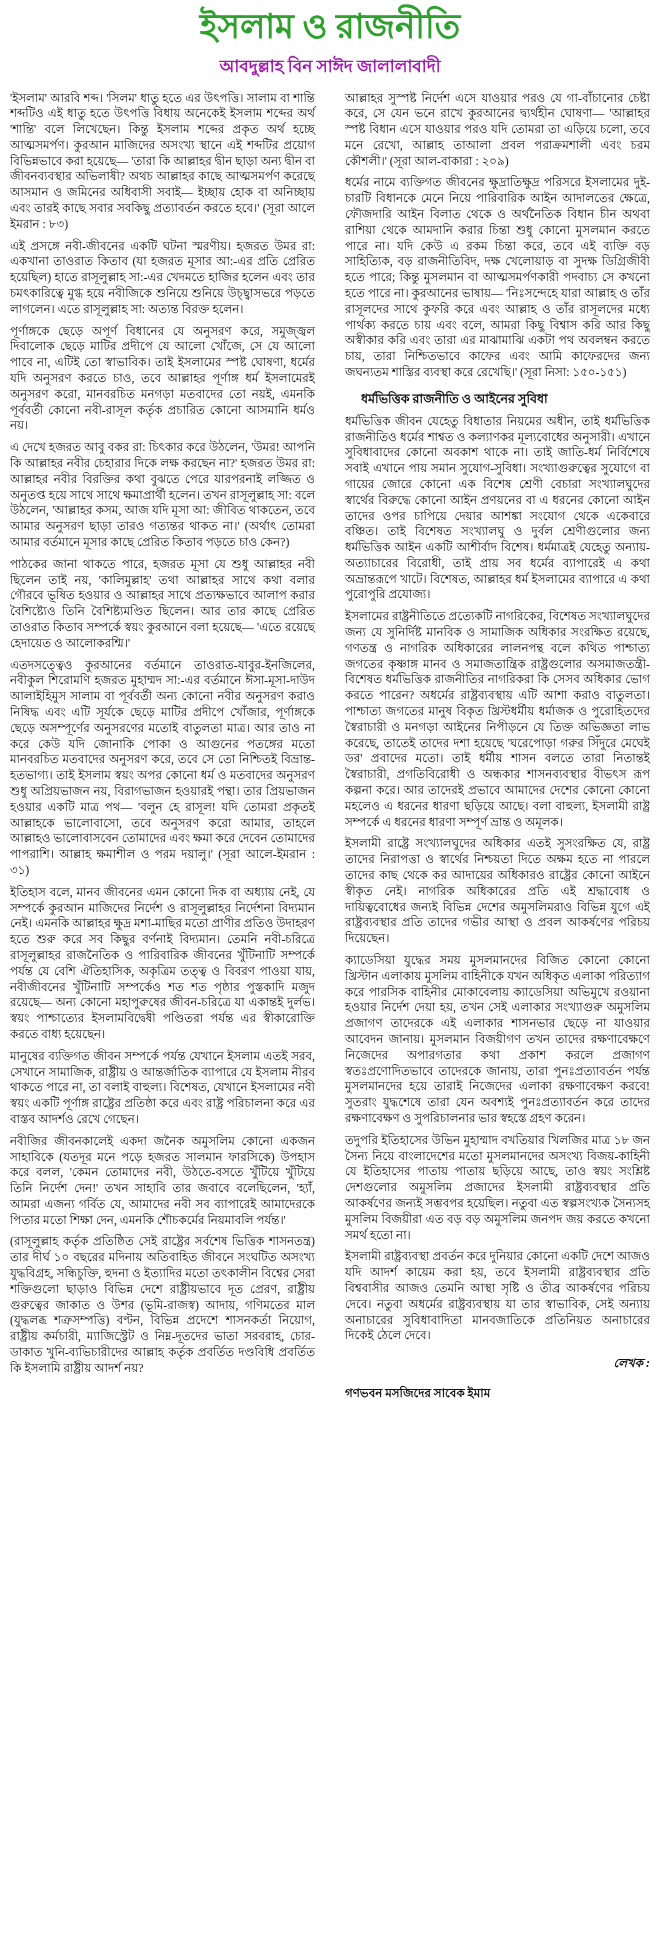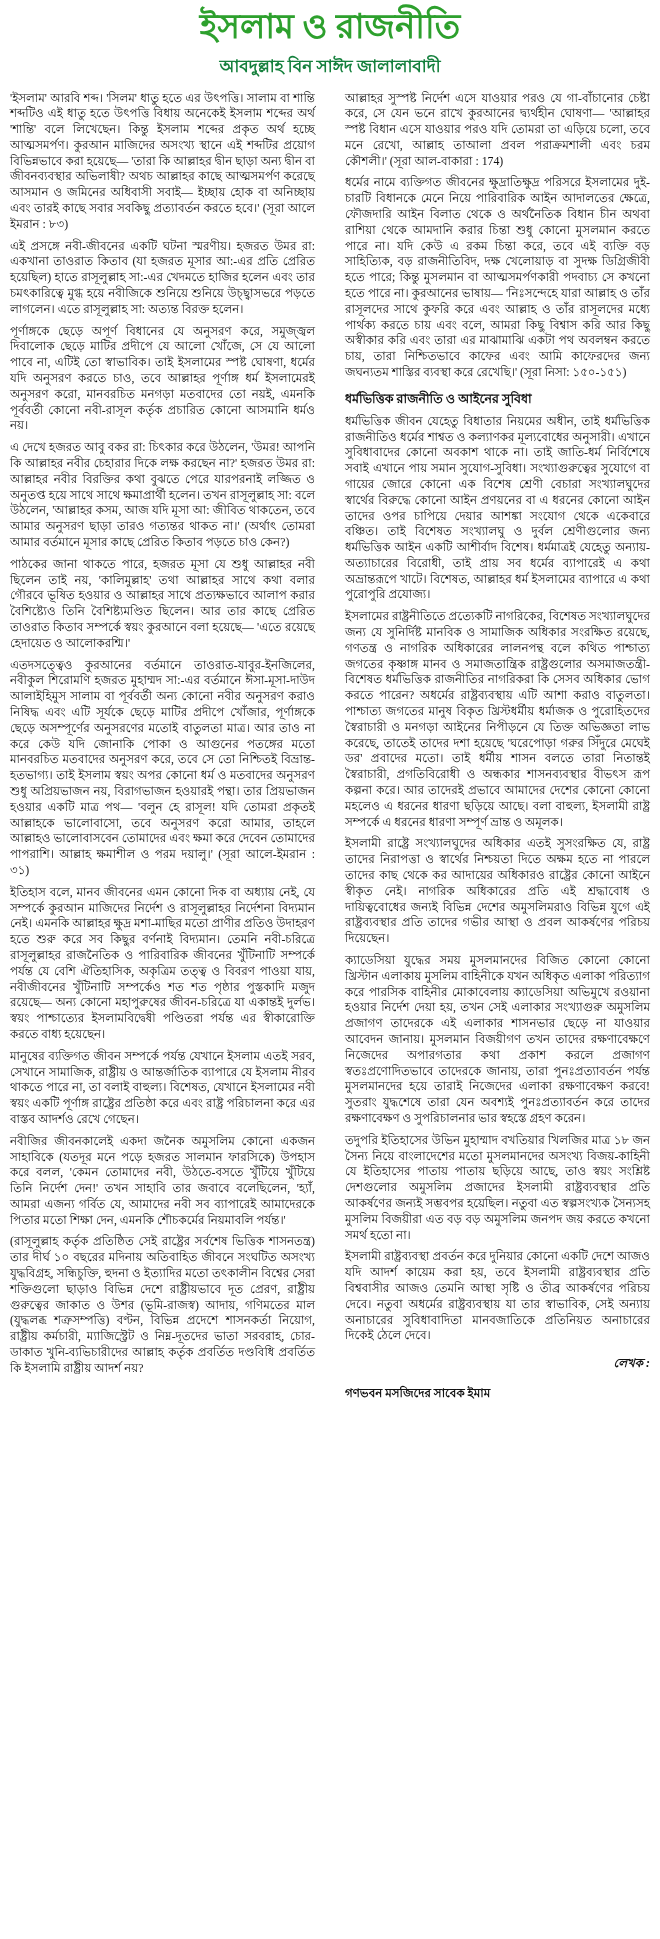--- a/index.html
+++ b/index.html
@@ -29,21 +29,21 @@
     font-size: 34px;
     line-height: 1.25;
     font-weight: bold;
     color: #2da02d;
     margin: 0 0 4px 0;
     font-family: "Liberation Serif", "DejaVu Serif", serif;
   }
   .article-author {
     font-size: 17px;
     font-weight: bold;
-    color: #15803d;
+    color: #a21caf;
     margin: 0 0 10px 0;
   }
   .columns {
     display: flex;
     gap: 30px;
     align-items: flex-start;
   }
   .column {
     flex: 1 1 0;
     min-width: 0;
@@ -53,21 +53,21 @@
     margin: 0 0 6px 0;
     font-size: 11.8px;
     line-height: 1.34;
     text-align: justify;
     text-justify: inter-word;
   }
   .column h3.heading {
     font-size: 12.6px;
     font-weight: bold;
     text-align: left;
-    margin: 10px 0 6px 0;
+    margin: 10px 0 6px 16px;
   }
   .column p.signature_label {
     text-align: right;
     font-weight: bold;
     font-style: italic;
     margin: 12px 0 14px 0;
     font-family: Liberation Serif, serif;
   }
   .column p.signature_name {
     text-align: left;
@@ -91,21 +91,21 @@
         <p class="body">পূর্ণাঙ্গকে ছেড়ে অপূর্ণ বিধানের যে অনুসরণ করে, সমুজ্জ্বল দিবালোক ছেড়ে মাটির প্রদীপে যে আলো খোঁজে, সে যে আলো পাবে না, এটিই তো স্বাভাবিক। তাই ইসলামের স্পষ্ট ঘোষণা, ধর্মের যদি অনুসরণ করতে চাও, তবে আল্লাহর পূর্ণাঙ্গ ধর্ম ইসলামেরই অনুসরণ করো, মানবরচিত মনগড়া মতবাদের তো নয়ই, এমনকি পূর্ববর্তী কোনো নবী-রাসূল কর্তৃক প্রচারিত কোনো আসমানি ধর্মও নয়।</p>
         <p class="body">এ দেখে হজরত আবু বকর রা: চিৎকার করে উঠলেন, 'উমর! আপনি কি আল্লাহর নবীর চেহারার দিকে লক্ষ করছেন না?' হজরত উমর রা: আল্লাহর নবীর বিরক্তির কথা বুঝতে পেরে যারপরনাই লজ্জিত ও অনুতপ্ত হয়ে সাথে সাথে ক্ষমাপ্রার্থী হলেন। তখন রাসূলুল্লাহ সা: বলে উঠলেন, 'আল্লাহর কসম, আজ যদি মূসা আ: জীবিত থাকতেন, তবে আমার অনুসরণ ছাড়া তারও গত্যন্তর থাকত না।' (অর্থাৎ তোমরা আমার বর্তমানে মূসার কাছে প্রেরিত কিতাব পড়তে চাও কেন?)</p>
         <p class="body">পাঠকের জানা থাকতে পারে, হজরত মূসা যে শুধু আল্লাহর নবী ছিলেন তাই নয়, 'কালিমুল্লাহ' তথা আল্লাহর সাথে কথা বলার গৌরবে ভূষিত হওয়ার ও আল্লাহর সাথে প্রত্যক্ষভাবে আলাপ করার বৈশিষ্ট্যেও তিনি বৈশিষ্ট্যমণ্ডিত ছিলেন। আর তার কাছে প্রেরিত তাওরাত কিতাব সম্পর্কে স্বয়ং কুরআনে বলা হয়েছে— 'এতে রয়েছে হেদায়েত ও আলোকরশ্মি।'</p>
         <p class="body">এতদসত্ত্বেও কুরআনের বর্তমানে তাওরাত-যাবুর-ইনজিলের, নবীকুল শিরোমণি হজরত মুহাম্মদ সা:-এর বর্তমানে ঈসা-মূসা-দাউদ আলাইহিমুস সালাম বা পূর্ববর্তী অন্য কোনো নবীর অনুসরণ করাও নিষিদ্ধ এবং এটি সূর্যকে ছেড়ে মাটির প্রদীপে খোঁজার, পূর্ণাঙ্গকে ছেড়ে অসম্পূর্ণের অনুসরণের মতোই বাতুলতা মাত্র। আর তাও না করে কেউ যদি জোনাকি পোকা ও আগুনের পতঙ্গের মতো মানবরচিত মতবাদের অনুসরণ করে, তবে সে তো নিশ্চিতই বিভ্রান্ত-হতভাগ্য। তাই ইসলাম স্বয়ং অপর কোনো ধর্ম ও মতবাদের অনুসরণ শুধু অপ্রিয়ভাজন নয়, বিরাগভাজন হওয়ারই পন্থা। তার প্রিয়ভাজন হওয়ার একটি মাত্র পথ— 'বলুন হে রাসূল! যদি তোমরা প্রকৃতই আল্লাহকে ভালোবাসো, তবে অনুসরণ করো আমার, তাহলে আল্লাহও ভালোবাসবেন তোমাদের এবং ক্ষমা করে দেবেন তোমাদের পাপরাশি। আল্লাহ ক্ষমাশীল ও পরম দয়ালু।' (সূরা আলে-ইমরান : ৩১)</p>
         <p class="body">ইতিহাস বলে, মানব জীবনের এমন কোনো দিক বা অধ্যায় নেই, যে সম্পর্কে কুরআন মাজিদের নির্দেশ ও রাসূলুল্লাহর নির্দেশনা বিদ্যমান নেই। এমনকি আল্লাহর ক্ষুদ্র মশা-মাছির মতো প্রাণীর প্রতিও উদাহরণ হতে শুরু করে সব কিছুর বর্ণনাই বিদ্যমান। তেমনি নবী-চরিত্রে রাসূলুল্লাহর রাজনৈতিক ও পারিবারিক জীবনের খুঁটিনাটি সম্পর্কে পর্যন্ত যে বেশি ঐতিহাসিক, অকৃত্রিম তত্ত্ব ও বিবরণ পাওয়া যায়, নবীজীবনের খুঁটিনাটি সম্পর্কেও শত শত পৃষ্ঠার পুস্তকাদি মজুদ রয়েছে— অন্য কোনো মহাপুরুষের জীবন-চরিত্রে যা একান্তই দুর্লভ। স্বয়ং পাশ্চাত্যের ইসলামবিদ্বেষী পণ্ডিতরা পর্যন্ত এর স্বীকারোক্তি করতে বাধ্য হয়েছেন।</p>
         <p class="body">মানুষের ব্যক্তিগত জীবন সম্পর্কে পর্যন্ত যেখানে ইসলাম এতই সরব, সেখানে সামাজিক, রাষ্ট্রীয় ও আন্তর্জাতিক ব্যাপারে যে ইসলাম নীরব থাকতে পারে না, তা বলাই বাহুল্য। বিশেষত, যেখানে ইসলামের নবী স্বয়ং একটি পূর্ণাঙ্গ রাষ্ট্রের প্রতিষ্ঠা করে এবং রাষ্ট্র পরিচালনা করে এর বাস্তব আদর্শও রেখে গেছেন।</p>
         <p class="body">নবীজির জীবনকালেই একদা জনৈক অমুসলিম কোনো একজন সাহাবিকে (যতদূর মনে পড়ে হজরত সালমান ফারসিকে) উপহাস করে বলল, 'কেমন তোমাদের নবী, উঠতে-বসতে খুঁটিয়ে খুঁটিয়ে তিনি নির্দেশ দেন!' তখন সাহাবি তার জবাবে বলেছিলেন, 'হ্যাঁ, আমরা এজন্য গর্বিত যে, আমাদের নবী সব ব্যাপারেই আমাদেরকে পিতার মতো শিক্ষা দেন, এমনকি শৌচকর্মের নিয়মাবলি পর্যন্ত।'</p>
         <p class="body">(রাসূলুল্লাহ কর্তৃক প্রতিষ্ঠিত সেই রাষ্ট্রের সর্বশেষ ভিত্তিক শাসনতন্ত্র) তার দীর্ঘ ১০ বছরের মদিনায় অতিবাহিত জীবনে সংঘটিত অসংখ্য যুদ্ধবিগ্রহ, সন্ধিচুক্তি, হুদনা ও ইত্যাদির মতো তৎকালীন বিশ্বের সেরা শক্তিগুলো ছাড়াও বিভিন্ন দেশে রাষ্ট্রীয়ভাবে দূত প্রেরণ, রাষ্ট্রীয় গুরুত্বের জাকাত ও উশর (ভূমি-রাজস্ব) আদায়, গণিমতের মাল (যুদ্ধলব্ধ শত্রুসম্পত্তি) বণ্টন, বিভিন্ন প্রদেশে শাসনকর্তা নিয়োগ, রাষ্ট্রীয় কর্মচারী, ম্যাজিস্ট্রেট ও নিম্ন-দূতদের ভাতা সরবরাহ, চোর-ডাকাত খুনি-ব্যভিচারীদের আল্লাহ কর্তৃক প্রবর্তিত দণ্ডবিধি প্রবর্তিত কি ইসলামি রাষ্ট্রীয় আদর্শ নয়?</p>
       </div>
     <div class="column" id="right-column">
-        <p class="body">আল্লাহর সুস্পষ্ট নির্দেশ এসে যাওয়ার পরও যে গা-বাঁচানোর চেষ্টা করে, সে যেন ভনে রাখে কুরআনের দ্ব্যর্থহীন ঘোষণা— 'আল্লাহর স্পষ্ট বিধান এসে যাওয়ার পরও যদি তোমরা তা এড়িয়ে চলো, তবে মনে রেখো, আল্লাহ তাআলা প্রবল পরাক্রমশালী এবং চরম কৌশলী।' (সূরা আল-বাকারা : 174)</p>
+        <p class="body">আল্লাহর সুস্পষ্ট নির্দেশ এসে যাওয়ার পরও যে গা-বাঁচানোর চেষ্টা করে, সে যেন ভনে রাখে কুরআনের দ্ব্যর্থহীন ঘোষণা— 'আল্লাহর স্পষ্ট বিধান এসে যাওয়ার পরও যদি তোমরা তা এড়িয়ে চলো, তবে মনে রেখো, আল্লাহ তাআলা প্রবল পরাক্রমশালী এবং চরম কৌশলী।' (সূরা আল-বাকারা : ২০৯)</p>
         <p class="body">ধর্মের নামে ব্যক্তিগত জীবনের ক্ষুদ্রাতিক্ষুদ্র পরিসরে ইসলামের দুই-চারটি বিধানকে মেনে নিয়ে পারিবারিক আইন আদালতের ক্ষেত্রে, ফৌজদারি আইন বিলাত থেকে ও অর্থনৈতিক বিধান চীন অথবা রাশিয়া থেকে আমদানি করার চিন্তা শুধু কোনো মুসলমান করতে পারে না। যদি কেউ এ রকম চিন্তা করে, তবে এই ব্যক্তি বড় সাহিত্যিক, বড় রাজনীতিবিদ, দক্ষ খেলোয়াড় বা সুদক্ষ ডিগ্রিজীবী হতে পারে; কিন্তু মুসলমান বা আত্মসমর্পণকারী পদবাচ্য সে কখনো হতে পারে না। কুরআনের ভাষায়— 'নিঃসন্দেহে যারা আল্লাহ ও তাঁর রাসূলদের সাথে কুফরি করে এবং আল্লাহ ও তাঁর রাসূলদের মধ্যে পার্থক্য করতে চায় এবং বলে, আমরা কিছু বিশ্বাস করি আর কিছু অস্বীকার করি এবং তারা এর মাঝামাঝি একটা পথ অবলম্বন করতে চায়, তারা নিশ্চিতভাবে কাফের এবং আমি কাফেরদের জন্য জঘন্যতম শাস্তির ব্যবস্থা করে রেখেছি।' (সূরা নিসা: ১৫০-১৫১)</p>
         <h3 class="heading">ধর্মভিত্তিক রাজনীতি ও আইনের সুবিধা</h3>
         <p class="body">ধর্মভিত্তিক জীবন যেহেতু বিধাতার নিয়মের অধীন, তাই ধর্মভিত্তিক রাজনীতিও ধর্মের শাশ্বত ও কল্যাণকর মূল্যবোধের অনুসারী। এখানে সুবিধাবাদের কোনো অবকাশ থাকে না। তাই জাতি-ধর্ম নির্বিশেষে সবাই এখানে পায় সমান সুযোগ-সুবিধা। সংখ্যাগুরুত্বের সুযোগে বা গায়ের জোরে কোনো এক বিশেষ শ্রেণী বেচারা সংখ্যালঘুদের স্বার্থের বিরুদ্ধে কোনো আইন প্রণয়নের বা এ ধরনের কোনো আইন তাদের ওপর চাপিয়ে দেয়ার আশঙ্কা সংযোগ থেকে একেবারে বঞ্চিত। তাই বিশেষত সংখ্যালঘু ও দুর্বল শ্রেণীগুলোর জন্য ধর্মভিত্তিক আইন একটি আশীর্বাদ বিশেষ। ধর্মমাত্রই যেহেতু অন্যায়-অত্যাচারের বিরোধী, তাই প্রায় সব ধর্মের ব্যাপারেই এ কথা অভ্রান্তরূপে খাটে। বিশেষত, আল্লাহর ধর্ম ইসলামের ব্যাপারে এ কথা পুরোপুরি প্রযোজ্য।</p>
         <p class="body">ইসলামের রাষ্ট্রনীতিতে প্রত্যেকটি নাগরিকের, বিশেষত সংখ্যালঘুদের জন্য যে সুনির্দিষ্ট মানবিক ও সামাজিক অধিকার সংরক্ষিত রয়েছে, গণতন্ত্র ও নাগরিক অধিকারের লালনপন্থ বলে কথিত পাশ্চাত্য জগতের কৃষ্ণাঙ্গ মানব ও সমাজতান্ত্রিক রাষ্ট্রগুলোর অসমাজতন্ত্রী-বিশেষত ধর্মভিত্তিক রাজনীতির নাগরিকরা কি সেসব অধিকার ভোগ করতে পারেন? অধর্মের রাষ্ট্রব্যবস্থায় এটি আশা করাও বাতুলতা। পাশ্চাত্য জগতের মানুষ বিকৃত খ্রিস্টধর্মীয় ধর্মাজক ও পুরোহিতদের স্বৈরাচারী ও মনগড়া আইনের নিপীড়নে যে তিক্ত অভিজ্ঞতা লাভ করেছে, তাতেই তাদের দশা হয়েছে 'ঘরেপোড়া গরুর সিঁদুরে মেঘেই ডর' প্রবাদের মতো। তাই ধর্মীয় শাসন বলতে তারা নিতান্তই স্বৈরাচারী, প্রগতিবিরোধী ও অন্ধকার শাসনব্যবস্থার বীভৎস রূপ কল্পনা করে। আর তাদেরই প্রভাবে আমাদের দেশের কোনো কোনো মহলেও এ ধরনের ধারণা ছড়িয়ে আছে। বলা বাহুল্য, ইসলামী রাষ্ট্র সম্পর্কে এ ধরনের ধারণা সম্পূর্ণ ভ্রান্ত ও অমূলক।</p>
         <p class="body">ইসলামী রাষ্ট্রে সংখ্যালঘুদের অধিকার এতই সুসংরক্ষিত যে, রাষ্ট্র তাদের নিরাপত্তা ও স্বার্থের নিশ্চয়তা দিতে অক্ষম হতে না পারলে তাদের কাছ থেকে কর আদায়ের অধিকারও রাষ্ট্রের কোনো আইনে স্বীকৃত নেই। নাগরিক অধিকারের প্রতি এই শ্রদ্ধাবোধ ও দায়িত্ববোধের জন্যই বিভিন্ন দেশের অমুসলিমরাও বিভিন্ন যুগে এই রাষ্ট্রব্যবস্থার প্রতি তাদের গভীর আস্থা ও প্রবল আকর্ষণের পরিচয় দিয়েছেন।</p>
         <p class="body">ক্যাডেসিয়া যুদ্ধের সময় মুসলমানদের বিজিত কোনো কোনো খ্রিস্টান এলাকায় মুসলিম বাহিনীকে যখন অধিকৃত এলাকা পরিত্যাগ করে পারসিক বাহিনীর মোকাবেলায় ক্যাডেসিয়া অভিমুখে রওয়ানা হওয়ার নির্দেশ দেয়া হয়, তখন সেই এলাকার সংখ্যাগুরু অমুসলিম প্রজাগণ তাদেরকে এই এলাকার শাসনভার ছেড়ে না যাওয়ার আবেদন জানায়। মুসলমান বিজয়ীগণ তখন তাদের রক্ষণাবেক্ষণে নিজেদের অপারগতার কথা প্রকাশ করলে প্রজাগণ স্বতঃপ্রণোদিতভাবে তাদেরকে জানায়, তারা পুনঃপ্রত্যাবর্তন পর্যন্ত মুসলমানদের হয়ে তারাই নিজেদের এলাকা রক্ষণাবেক্ষণ করবে! সুতরাং যুদ্ধশেষে তারা যেন অবশ্যই পুনঃপ্রত্যাবর্তন করে তাদের রক্ষণাবেক্ষণ ও সুপরিচালনার ভার স্বহস্তে গ্রহণ করেন।</p>
         <p class="body">তদুপরি ইতিহাসের উভিন মুহাম্মাদ বখতিয়ার খিলজির মাত্র ১৮ জন সৈন্য নিয়ে বাংলাদেশের মতো মুসলমানদের অসংখ্য বিজয়-কাহিনী যে ইতিহাসের পাতায় পাতায় ছড়িয়ে আছে, তাও স্বয়ং সংশ্লিষ্ট দেশগুলোর অমুসলিম প্রজাদের ইসলামী রাষ্ট্রব্যবস্থার প্রতি আকর্ষণের জন্যই সম্ভবপর হয়েছিল। নতুবা এত স্বল্পসংখ্যক সৈন্যসহ মুসলিম বিজয়ীরা এত বড় বড় অমুসলিম জনপদ জয় করতে কখনো সমর্থ হতো না।</p>
         <p class="body">ইসলামী রাষ্ট্রব্যবস্থা প্রবর্তন করে দুনিয়ার কোনো একটি দেশে আজও যদি আদর্শ কায়েম করা হয়, তবে ইসলামী রাষ্ট্রব্যবস্থার প্রতি বিশ্ববাসীর আজও তেমনি আস্থা সৃষ্টি ও তীব্র আকর্ষণের পরিচয় দেবে। নতুবা অধর্মের রাষ্ট্রব্যবস্থায় যা তার স্বাভাবিক, সেই অন্যায় অনাচারের সুবিধাবাদিতা মানবজাতিকে প্রতিনিয়ত অনাচারের দিকেই ঠেলে দেবে।</p>
         <p class="signature_label">লেখক :</p>
         <p class="signature_name">গণভবন মসজিদের সাবেক ইমাম</p>

